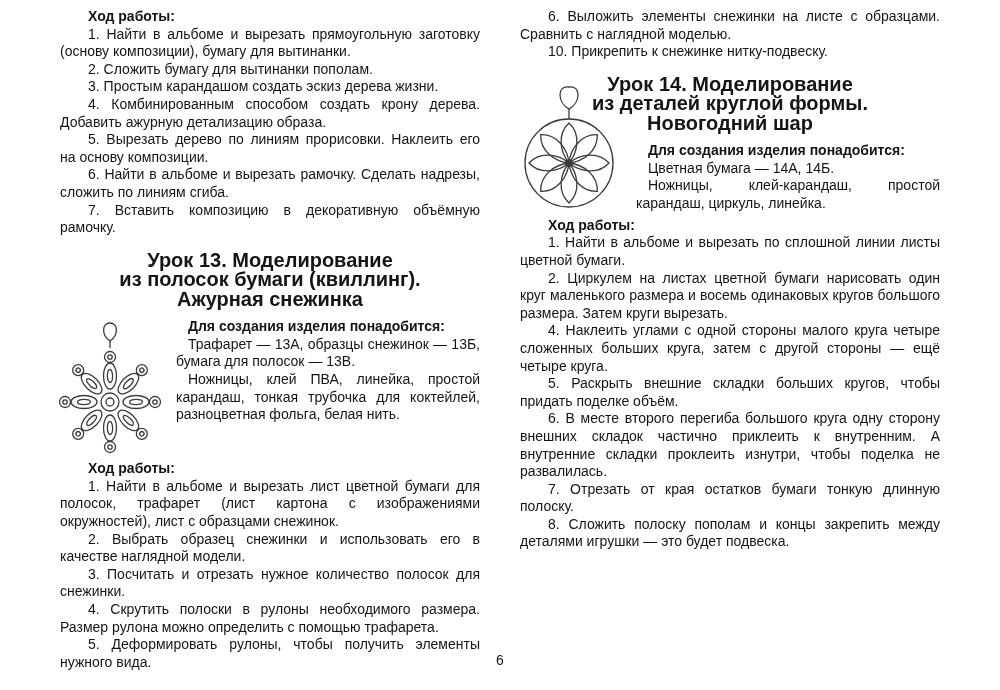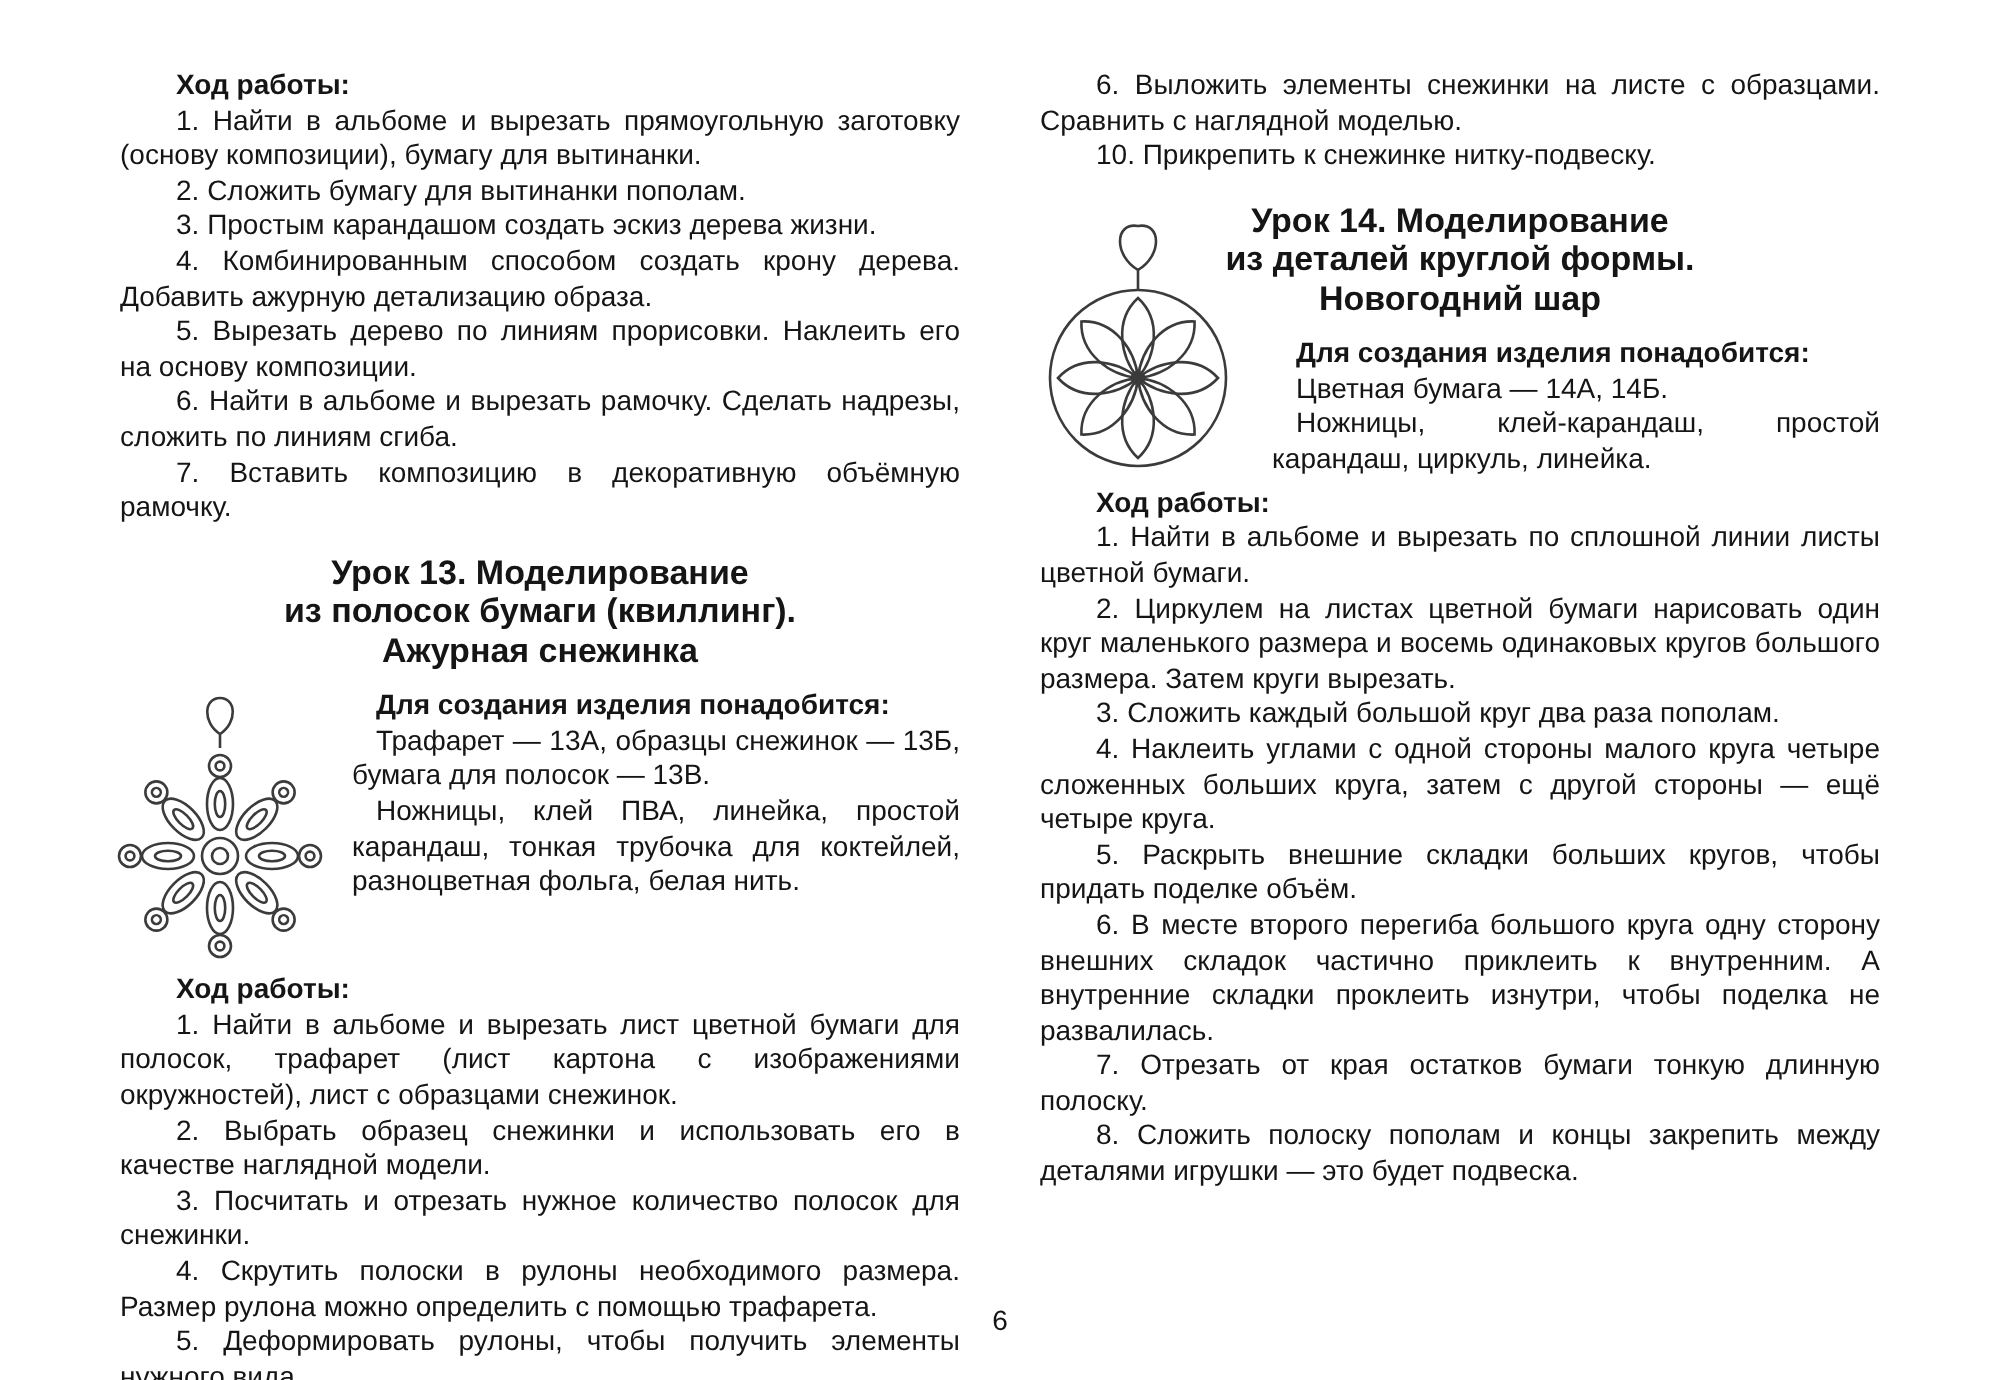--- a/index.html
+++ b/index.html
@@ -4,26 +4,26 @@
 <style>
   * { box-sizing: border-box; }
   html, body { margin: 0; padding: 0; }
   body {
     width: 1000px; height: 690px;
     background: #ffffff;
     font-family: "Liberation Sans", sans-serif;
     color: #151515;
     overflow: hidden;
   }
-  .page { position: relative; width: 100%; height: 100%; padding: 34px 60px 0; }
+  .page { position: relative; width: 100%; height: 100%; padding: 8px 60px 0; }
   .columns { display: flex; gap: 40px; }
   .col { width: 420px; font-size: 14px; line-height: 17.6px; text-align: justify; hyphens: auto; }
   .para { margin: 0; text-indent: 28px; }
   .head { margin: 0; text-indent: 28px; font-weight: 700; }
-  .lesson-title { font-size: 17px; line-height: 19.5px; text-align: center; font-weight: 700; margin: 14px 0 9px; }
+  .lesson-title { font-size: 20px; line-height: 19.5px; text-align: center; font-weight: 700; margin: 14px 0 9px; }
   .tline { display: block; }
   .illo { float: left; width: 112px; margin: 2px 10px 2px -6px; }
   .illo svg { display: block; }
   .tight { text-indent: 12px; }
   .clearfloat { clear: both; padding-top: 4px; }
   .lesson14-block { position: relative; min-height: 138px; }
   .illo-abs { position: absolute; left: -8px; top: 6px; width: 114px; }
   .beside { margin-left: 116px; }
   .page-number { position: absolute; left: 0; right: 0; bottom: 22px; text-align: center; font-size: 14px; color: #151515; }
 </style>
@@ -129,21 +129,20 @@
         <div class="beside">
           <p class="head tight">Для создания изделия понадобится:</p>
           <p class="para tight">Цветная бумага — 14А, 14Б.</p>
           <p class="para tight">Ножницы, клей-карандаш, простой карандаш, циркуль, линейка.</p>
         </div>
       </div>
 
       <p class="head clearfloat">Ход работы:</p>
       <p class="para">1. Найти в альбоме и вырезать по сплошной линии листы цветной бумаги.</p>
       <p class="para">2. Циркулем на листах цветной бумаги нарисовать один круг маленького размера и восемь одинаковых кругов большого размера. Затем круги вырезать.</p>
-      <p class="para">3. Сложить каждый большой круг два раза пополам.</p>
       <p class="para">4. Наклеить углами с одной стороны малого круга четыре сложенных больших круга, затем с другой стороны — ещё четыре круга.</p>
       <p class="para">5. Раскрыть внешние складки больших кругов, чтобы придать поделке объём.</p>
       <p class="para">6. В месте второго перегиба большого круга одну сторону внешних складок частично приклеить к внутренним. А внутренние складки проклеить изнутри, чтобы поделка не развалилась.</p>
       <p class="para">7. Отрезать от края остатков бумаги тонкую длинную полоску.</p>
       <p class="para">8. Сложить полоску пополам и концы закрепить между деталями игрушки — это будет подвеска.</p>
     </section>
 
   </div>
 
   <div class="page-number">6</div>

